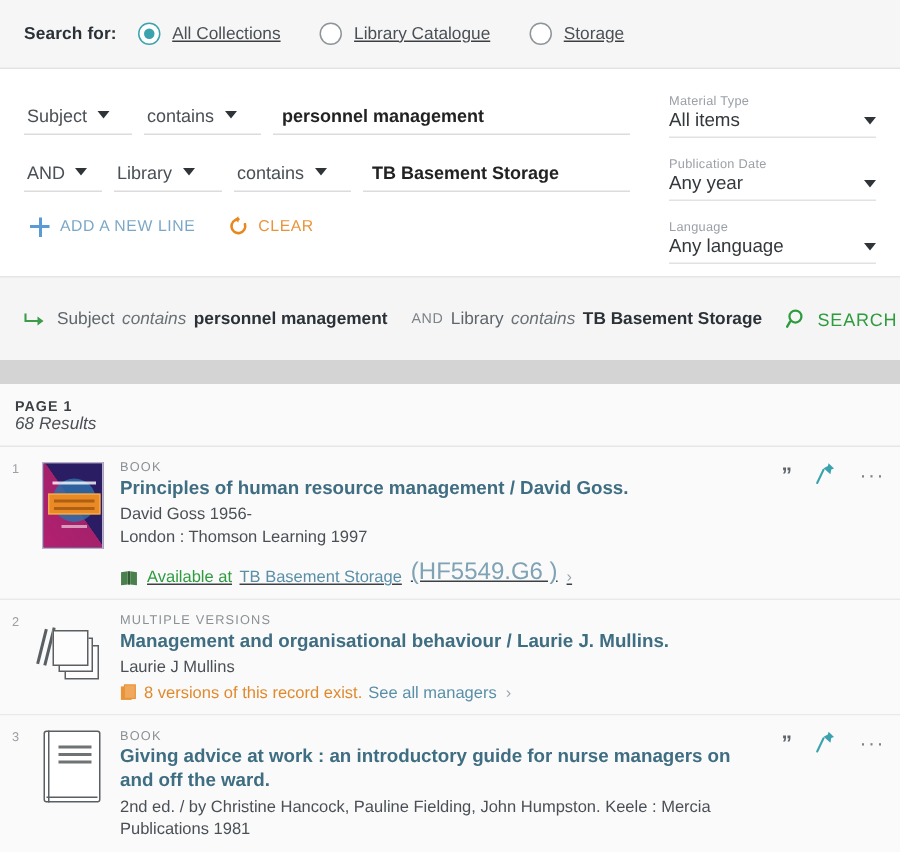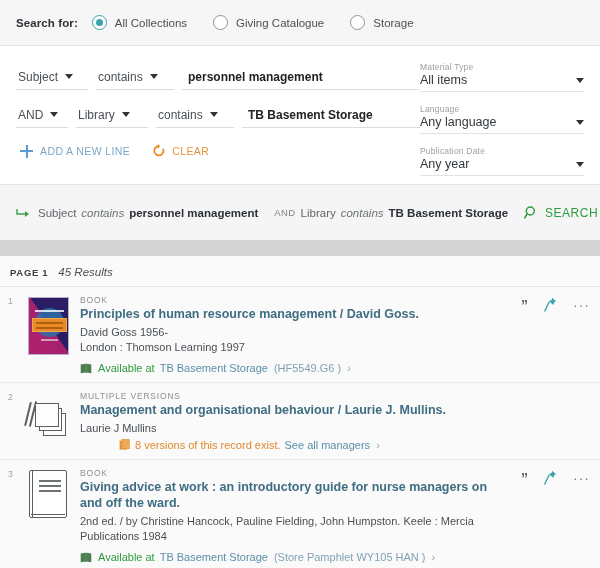--- a/index.html
+++ b/index.html
@@ -19,21 +19,21 @@
     background: #f6f6f6;
     border-bottom: 1px solid #e3e3e3;
     display: flex;
     align-items: center;
     padding-left: 16px;
   }
   .searchfor-label {
     font-size: 11.5px; font-weight: bold; color: #2b3137;
     margin-right: 14px; letter-spacing: .1px;
   }
-  .radio-group { display: flex; align-items: center; gap: 0; }
+  .radio-group { display: flex; align-items: center; gap: 0; text-decoration: underline; }
   .radio-opt {
     display: flex; align-items: center; margin-right: 26px; cursor: pointer;
   }
   .radio-circle {
     width: 15px; height: 15px; border-radius: 50%;
     border: 1.6px solid #8e9599; background: #fff;
     display: inline-block; position: relative; margin-right: 8px;
     flex: none;
   }
   .radio-opt.selected .radio-circle { border-color: #3ba3ae; }
@@ -103,21 +103,21 @@
     width: 13px; height: 13px; position: relative; margin-right: 7px; flex:none;
   }
   .plus-icon::before, .plus-icon::after {
     content:""; position:absolute; background:#5b9bd5;
   }
   .plus-icon::before { left:0; top:5.5px; width:13px; height:2px; }
   .plus-icon::after  { top:0; left:5.5px; height:13px; width:2px; }
   .reset-icon { margin-right: 6px; display:flex; flex:none; }
 
   
-  .facet { margin-bottom: 12px; }
+  .facet { margin-bottom: 12px; margin-left: 26px; }
   .facet-label {
     font-size: 8.5px; color: #9aa0a6; letter-spacing: .2px; margin-bottom: 1px;
   }
   .facet-sel {
     display: flex; align-items: center; justify-content: space-between;
     border-bottom: 1px solid #e2e2e2; padding-bottom: 4px; cursor: pointer;
   }
   .facet-val { font-size: 12.5px; color: #33383c; }
 
   
@@ -143,20 +143,21 @@
 
   
   .gray-divider { height: 16px; background: #d4d4d4; }
 
   
   .results { background: #fafafa; }
   .results-head {
     display: flex; align-items: baseline;
     padding: 10px 0 8px 10px;
     border-bottom: 1px solid #e6e6e6;
+    flex-direction: column;
   }
   .page-no { font-size: 9.5px; font-weight: bold; letter-spacing: .7px; color: #3c4043; margin-right: 10px;}
   .res-count { font-size: 11.5px; font-style: italic; color: #4a5055; }
 
   .res-item {
     display: flex;
     padding: 8px 10px 8px 8px;
     border-bottom: 1px solid #e9e9e9;
     position: relative;
     background: #fafafa;
@@ -232,28 +233,28 @@
   .res-body { flex: 1; padding-left: 4px; padding-right: 78px; }
   .res-type {
     font-size: 8.5px; letter-spacing: .8px; color: #8a9094; margin-bottom: 2px;
     text-transform: uppercase;
   }
   .res-title {
     font-size: 12.5px; font-weight: bold; color: #3f6d82; line-height: 1.25;
     margin-bottom: 2px; cursor: pointer;
   }
   .res-meta { font-size: 11px; color: #4a5055; line-height: 1.4; }
-  .res-avail { margin-top: 7px; display: flex; align-items: flex-end; flex-wrap: wrap; }
+  .res-avail { margin-top: 7px; display: flex; align-items: flex-end; flex-wrap: wrap; text-decoration: underline; }
   .avail-ico { margin-right: 6px; display: flex; flex: none; }
   .avail-txt { font-size: 11px; color: #2e9b3f; margin-right: 5px; }
   .avail-loc { font-size: 11px; color: #5a8fa8; margin-right: 6px; cursor: pointer; }
-  .avail-call { font-size: 11px; color: #7fa3b5; margin-right: 6px; }
+  .avail-call { font-size: 16px; color: #7fa3b5; margin-right: 6px; }
   .chev { color: #9aa7ae; font-size: 11px; }
 
-  .versions-row { margin-top: 3px; display: flex; align-items: center; margin-left: 39px; }
+  .versions-row { margin-top: 3px; display: flex; align-items: center; }
   .ver-ico { margin-right: 4px; display: flex; flex: none; }
   .ver-txt { font-size: 11px; color: #e08a2e; margin-right: 4px; }
   .ver-link { font-size: 11px; color: #5a8fa8; cursor: pointer; margin-right: 6px;}
 
   .res-tools {
     position: absolute; right: 10px; top: 10px;
     display: flex; align-items: center; gap: 16px;
   }
   .tool { cursor: pointer; display: flex; align-items: center; justify-content: center;}
   .quote-ico { font-size: 14px; font-weight: bold; color: #5f666b; line-height: 8px;}
@@ -266,21 +267,21 @@
 
   <div class="searchfor-bar">
     <span class="searchfor-label">Search for:</span>
     <div class="radio-group">
       <div class="radio-opt selected">
         <span class="radio-circle"></span>
         <span class="radio-text">All Collections</span>
       </div>
       <div class="radio-opt">
         <span class="radio-circle"></span>
-        <span class="radio-text">Giving Catalogue</span>
+        <span class="radio-text">Library Catalogue</span>
       </div>
       <div class="radio-opt">
         <span class="radio-circle"></span>
         <span class="radio-text">Storage</span>
       </div>
     </div>
   </div>
 
   <div class="form-area">
 
@@ -342,30 +343,30 @@
 
     <div class="form-right">
       <div class="facet">
         <div class="facet-label">Material Type</div>
         <div class="facet-sel">
           <span class="facet-val">All items</span>
           <span class="caret"></span>
         </div>
       </div>
       <div class="facet">
+        <div class="facet-label">Publication Date</div>
+        <div class="facet-sel">
+          <span class="facet-val">Any year</span>
+          <span class="caret"></span>
+        </div>
+      </div>
+      <div class="facet">
         <div class="facet-label">Language</div>
         <div class="facet-sel">
           <span class="facet-val">Any language</span>
-          <span class="caret"></span>
-        </div>
-      </div>
-      <div class="facet">
-        <div class="facet-label">Publication Date</div>
-        <div class="facet-sel">
-          <span class="facet-val">Any year</span>
           <span class="caret"></span>
         </div>
       </div>
     </div>
   </div>
 
   <div class="query-band">
     <span class="arrow-icon">
       <svg width="14" height="12" viewBox="0 0 14 12">
         <path d="M1 2 L1 7 L10 7" fill="none" stroke="#3f9a4c" stroke-width="1.4"></path>
@@ -389,21 +390,21 @@
       <span class="search-btn-label">SEARCH</span>
     </div>
   </div>
 
   <div class="gray-divider"></div>
 
   <div class="results">
 
     <div class="results-head">
       <span class="page-no">PAGE 1</span>
-      <span class="res-count">45 Results</span>
+      <span class="res-count">68 Results</span>
     </div>
 
     <div class="res-item">
       <div class="res-num">1</div>
       <div class="thumb-wrap">
         <div class="cover1">
           <div class="tri"></div>
           <div class="circ"></div>
           <div class="ttl"></div>
           <div class="band">
@@ -484,21 +485,21 @@
           <span class="spine"></span>
           <span class="ln a"></span>
           <span class="ln b"></span>
           <span class="ln c"></span>
           <span class="base"></span>
         </div>
       </div>
       <div class="res-body">
         <div class="res-type">BOOK</div>
         <div class="res-title">Giving advice at work : an introductory guide for nurse managers on and off the ward.</div>
-        <div class="res-meta">2nd ed. / by Christine Hancock, Pauline Fielding, John Humpston. Keele : Mercia Publications 1984</div>
+        <div class="res-meta">2nd ed. / by Christine Hancock, Pauline Fielding, John Humpston. Keele : Mercia Publications 1981</div>
         <div class="res-avail">
           <span class="avail-ico">
             <svg width="12" height="11" viewBox="0 0 12 11">
               <path d="M0.7 1.5 L5.2 0.8 L5.2 9.6 L0.7 10.2 Z" fill="#4a7f4e"></path>
               <path d="M11.3 1.5 L6.8 0.8 L6.8 9.6 L11.3 10.2 Z" fill="#4a7f4e"></path>
               <rect x="5.3" y="0.8" width="1.4" height="9" fill="#2f5c33"></rect>
             </svg>
           </span>
           <span class="avail-txt">Available at</span>
           <span class="avail-loc">TB Basement Storage</span>

